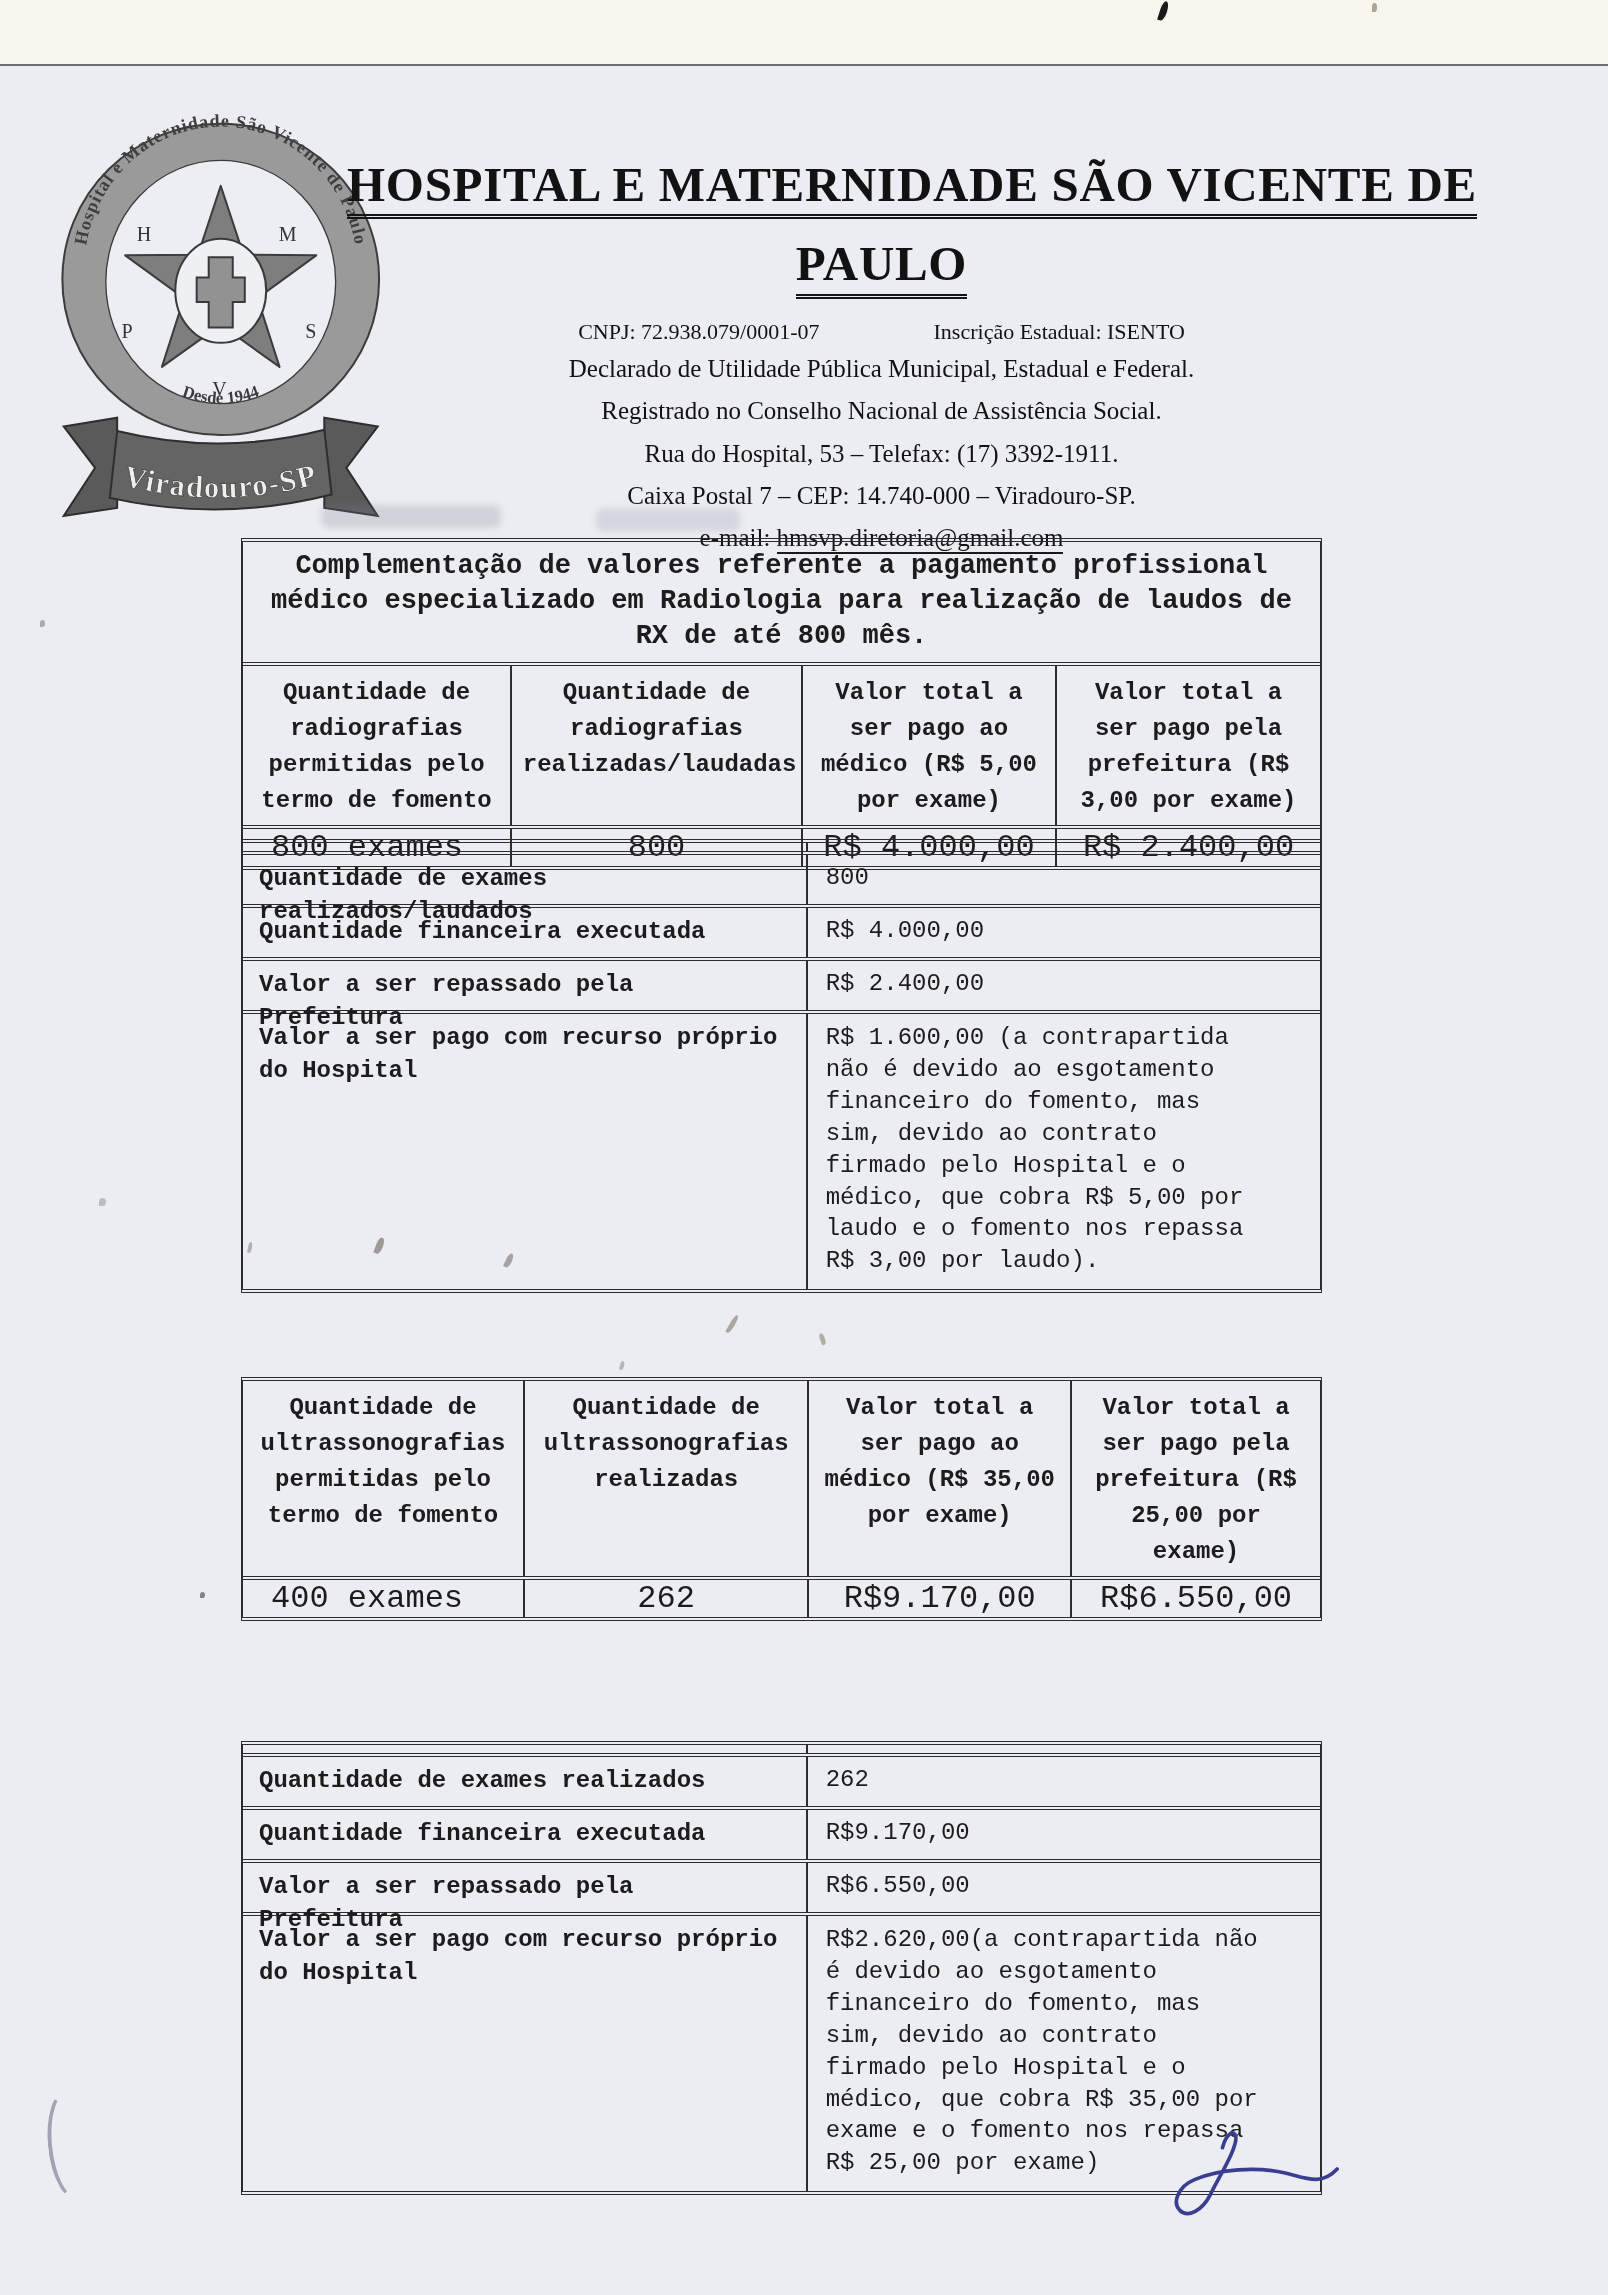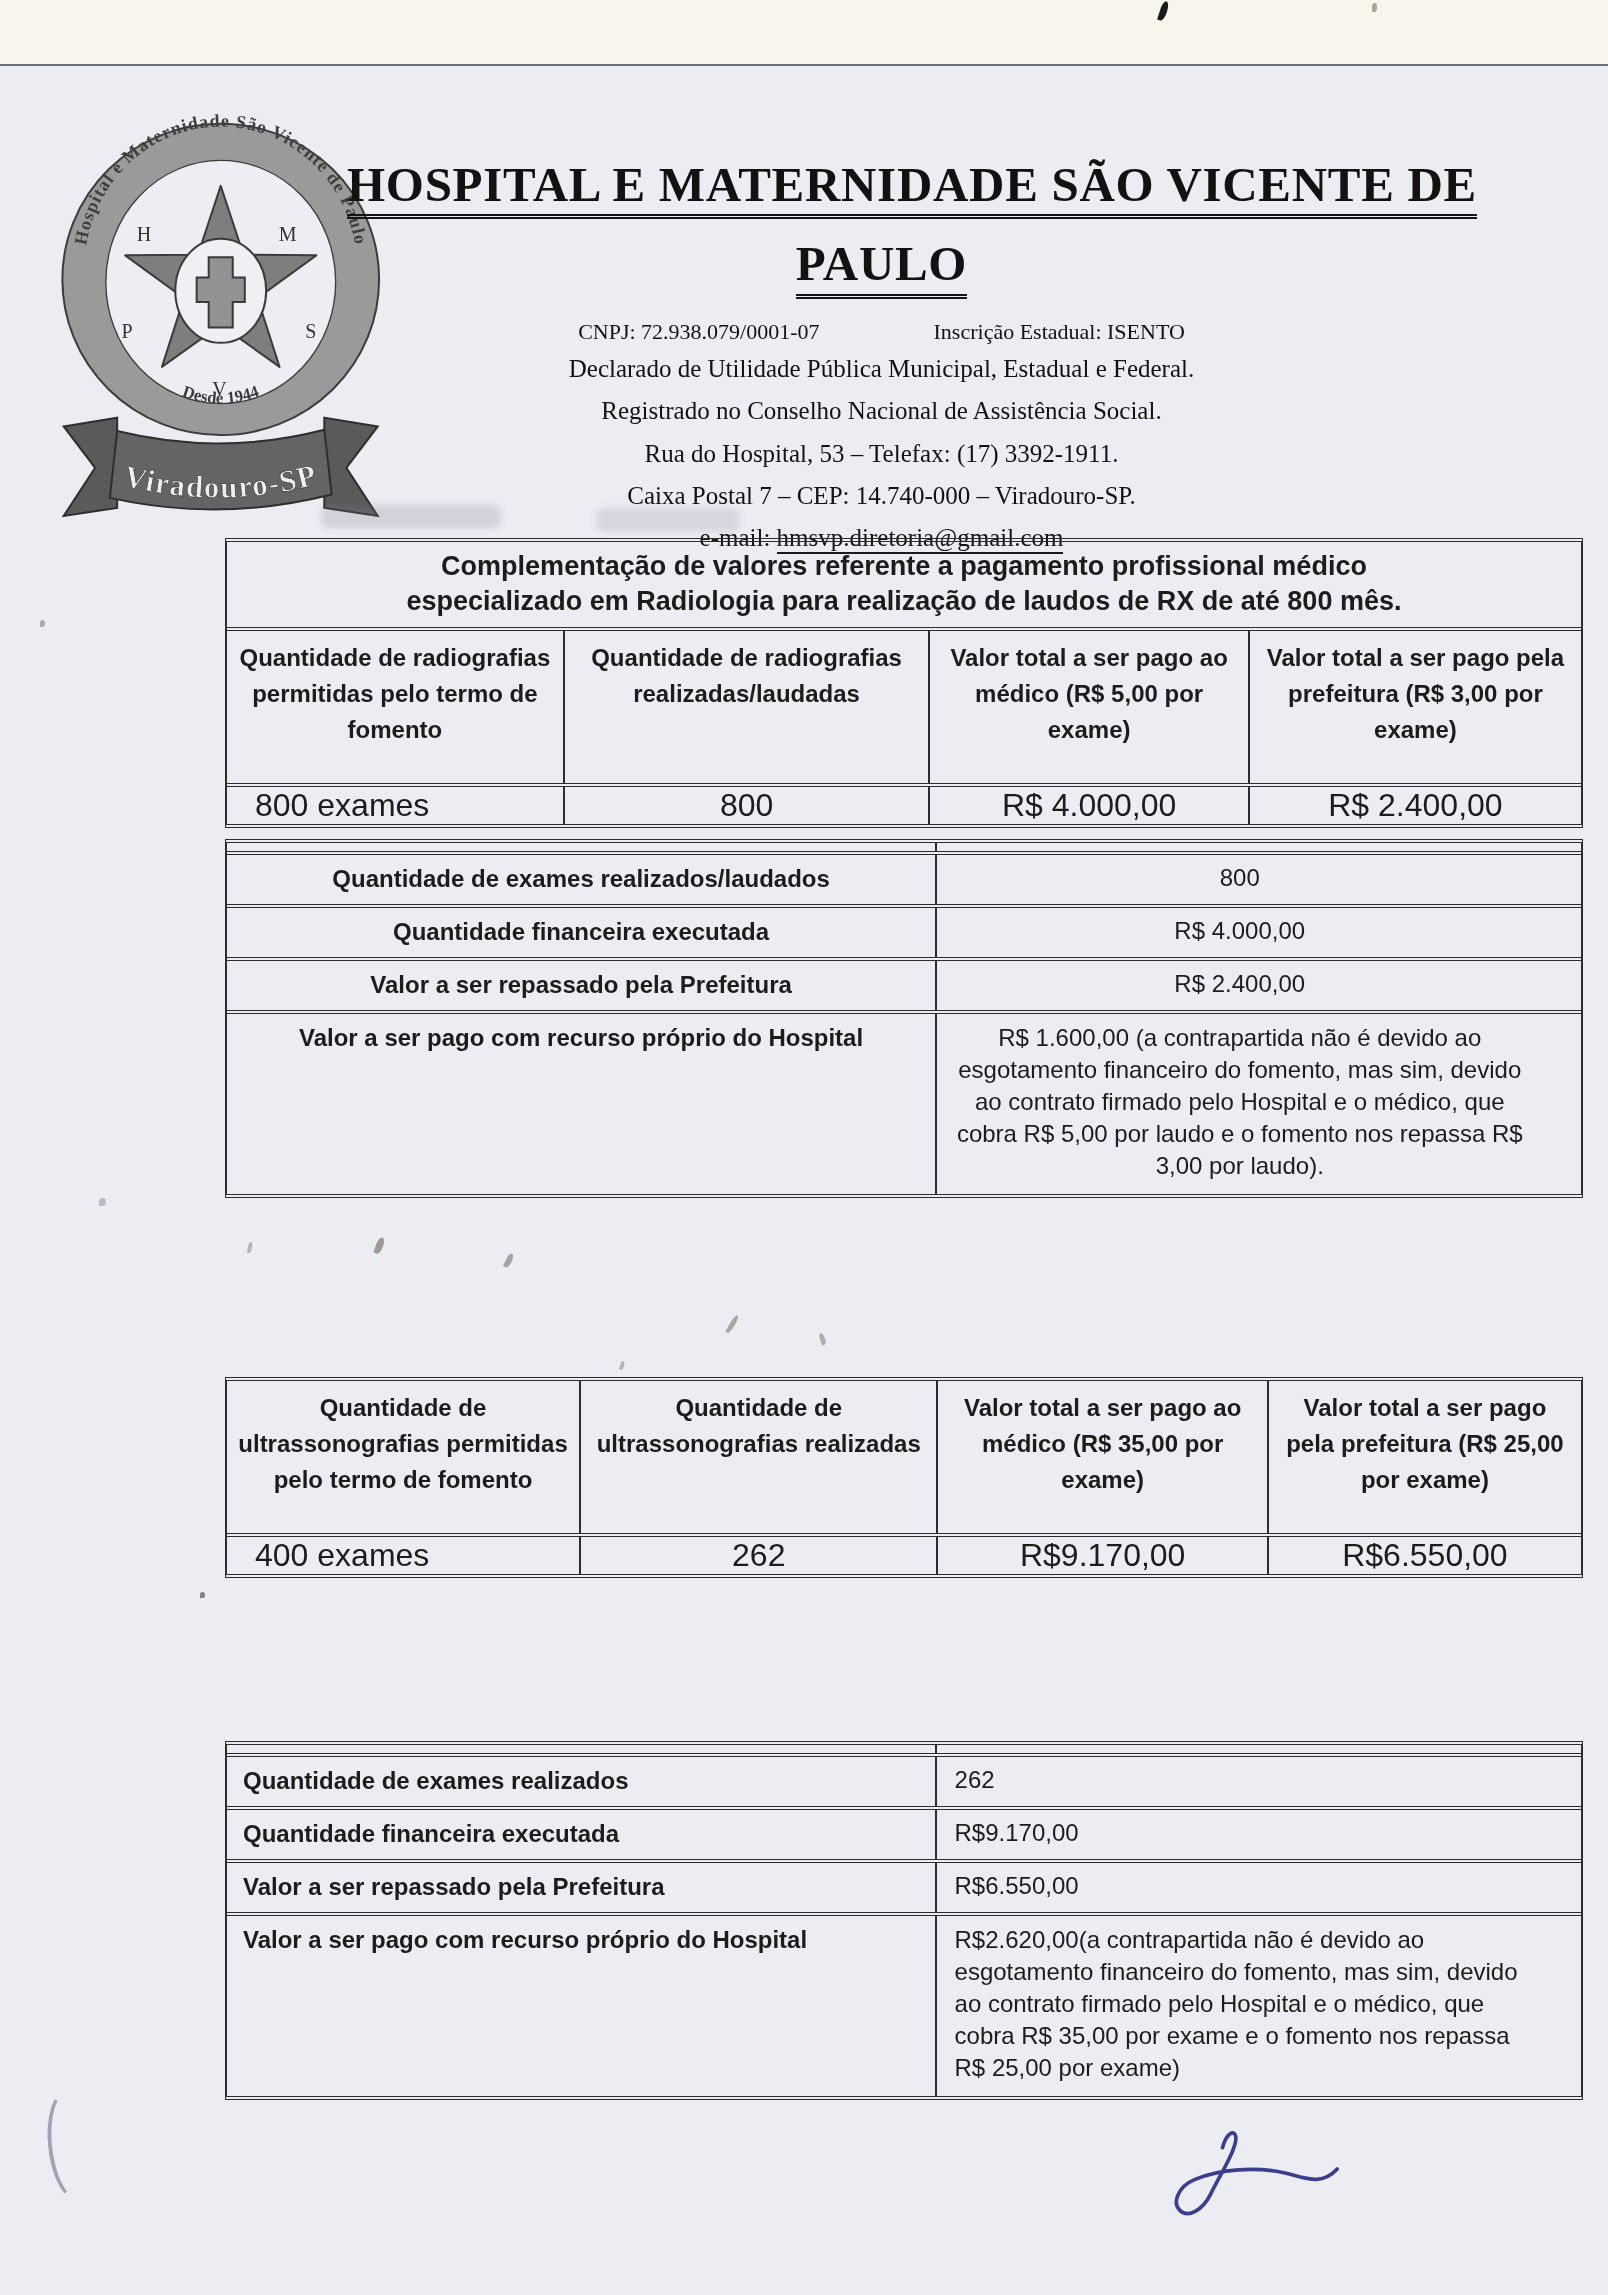--- a/index.html
+++ b/index.html
@@ -18,23 +18,23 @@
           font-family:"Liberation Serif", serif;color:#121212;}
   .doc-title{font-size:49px;font-weight:bold;letter-spacing:0.7px;line-height:1.05;}
   .doc-title .u{display:inline-block;border-bottom:5.3px double #151515;padding-bottom:4px;white-space:nowrap;}
   .title2{margin-top:18.7px;}
   .cnpj-row{display:flex;justify-content:center;gap:114px;font-size:22px;margin-top:20px;}
   .addr{font-size:25px;line-height:1.42;margin-top:6.7px;}
   .email-line{font-size:25px;margin-top:10.7px;}
   .email-link{border-bottom:2px solid #1a1a1a;padding-bottom:1.3px;}
 
   
-  .tbl,.kv{position:absolute;left:225px;width:1358px;box-sizing:border-box;
+  .tbl,.kv{position:absolute;left:241px;width:1081px;box-sizing:border-box;
         border-left:2px solid var(--bd);border-right:2px solid var(--bd);
-        border-top:4.7px double var(--bd);border-bottom:4.7px double var(--bd);}
+        border-top:4.7px double var(--bd);border-bottom:4.7px double var(--bd);font-family:Liberation Mono, monospace;}
   .tbl .title{text-align:center;font-weight:bold;font-size:27px;line-height:1.3;
         padding:6.7px 13.4px 8px;border-bottom:4.7px double var(--bd);}
   .tbl .title .inner{max-width:1042px;margin:0 auto;display:block;}
   .row{display:flex;}
   .hrow{border-bottom:4.7px double var(--bd);min-height:152px;align-items:stretch;}
   .drow{height:37px;align-items:center;}
   .cell{box-sizing:border-box;}
   .cell+.cell{border-left:2px solid var(--bd);}
   .hcell{font-weight:bold;text-align:center;font-size:24px;line-height:1.5;padding:9.4px 10.7px 5.3px;}
   .c1{width:24.8%}.c2{width:27.0%}.c3{width:23.6%}.c4{width:24.6%}
@@ -129,21 +129,21 @@
       <div class="cell hcell c4">Valor total a ser pago pela prefeitura (R$ 3,00 por exame)</div>
     </div>
     <div class="row drow">
       <div class="cell dcell first c1">800 exames</div>
       <div class="cell dcell c2">800</div>
       <div class="cell dcell c3">R$ 4.000,00</div>
       <div class="cell dcell c4">R$ 2.400,00</div>
     </div>
   </div>
 
-  <div class="kv" style="top:839px;text-align:center;">
+  <div class="kv" style="top:839px;">
     <div class="kvrow empty">
       <div class="k"></div>
       <div class="v"></div>
     </div>
     <div class="kvrow simple">
       <div class="k">Quantidade de exames realizados/laudados</div>
       <div class="v">800</div>
     </div>
     <div class="kvrow simple">
       <div class="k">Quantidade financeira executada</div>

